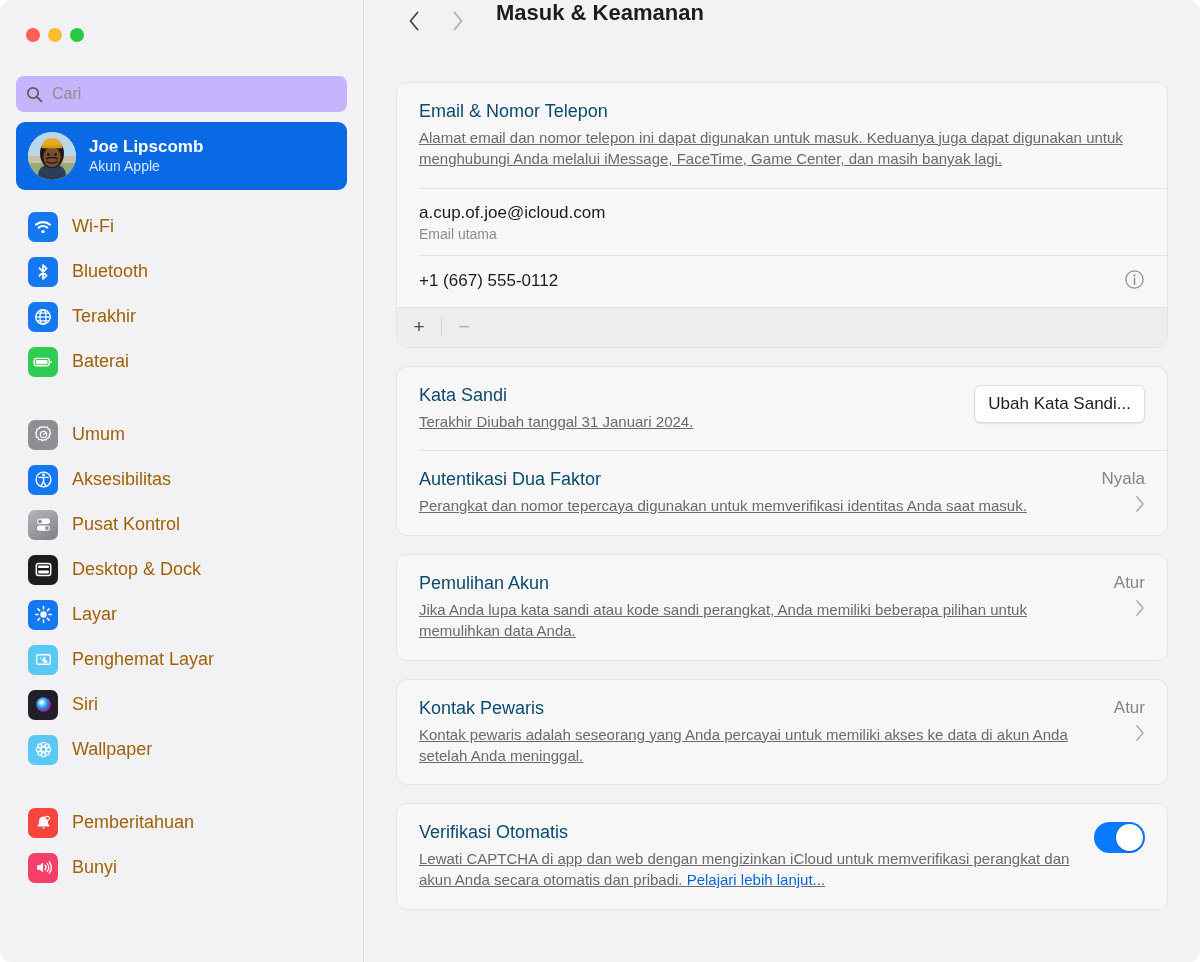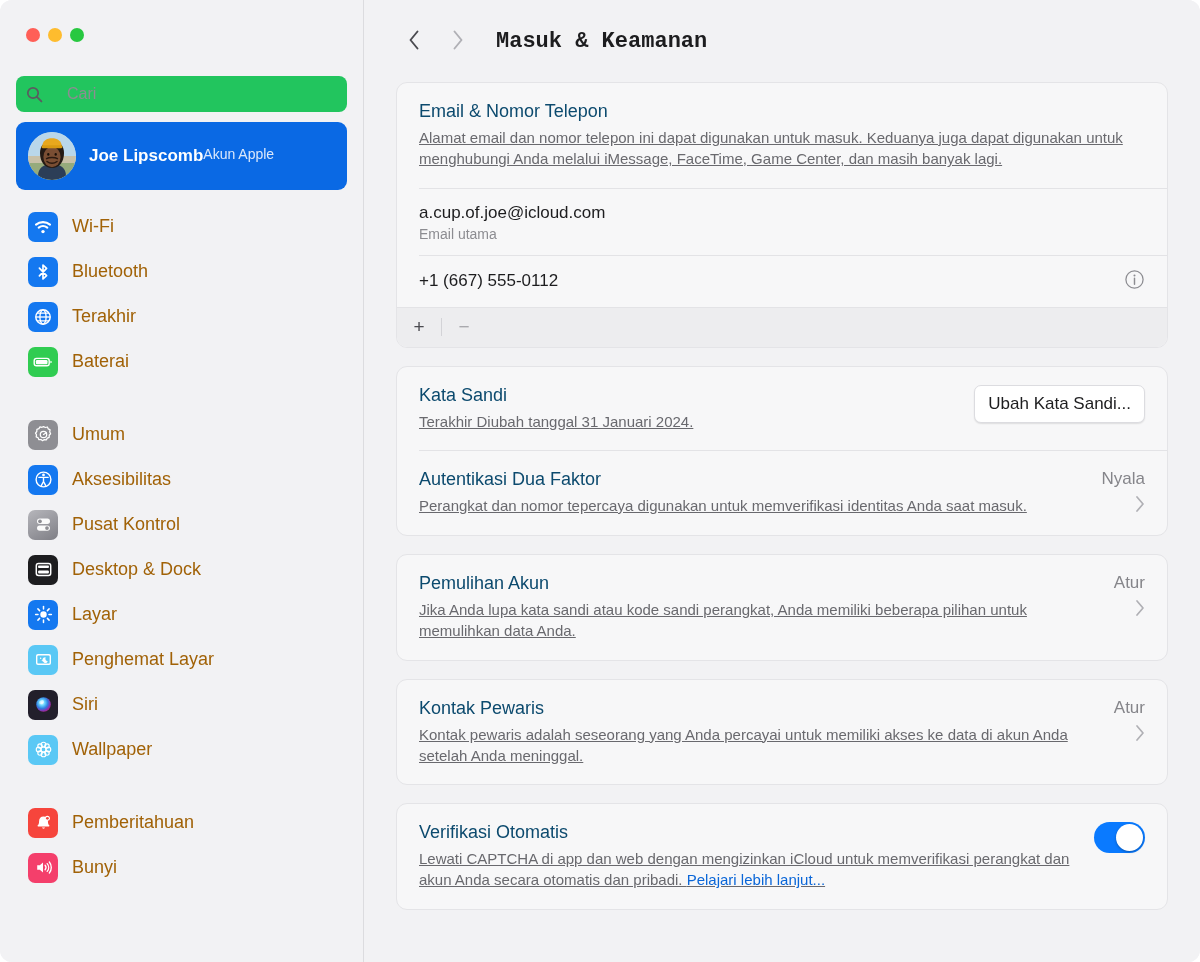--- a/index.html
+++ b/index.html
@@ -32,24 +32,24 @@
     padding:28px 0 0 26px;
     height:62px;
   }
   .light { width:14px; height:14px; border-radius:50%; }
   .light.red    { background:#ff5f57; }
   .light.yellow { background:#febc2e; }
   .light.green  { background:#28c840; }
 
   .search-wrap { padding:14px 16px 0 16px; }
   .search-box {
-    height:36px; background:#22c55e;
+    height:36px; background:#c4b5fd;
     border-radius:8px;
     display:flex; align-items:center;
-    padding:0 10px; gap:23px;
+    padding:0 10px; gap:8px;
   }
   .search-box .mag { flex:0 0 18px; display:flex; align-items:center; }
   .search-input {
     border:none; outline:none; background:transparent;
     font-family:"Liberation Sans", sans-serif;
     font-size:16px; color:#1d1d1f; width:100%;
   }
   .search-input::placeholder { color:#8d8d92; }
 
   .account-row {
@@ -59,21 +59,21 @@
     border-radius:9px;
     display:flex; align-items:center;
     padding:0 12px; gap:13px;
   }
   .avatar {
     width:48px; height:48px; border-radius:50%;
     overflow:hidden; flex:0 0 48px;
     position:relative;
     background:linear-gradient(#bcd9ec 0%, #d6e4ee 48%, #9fb38a 100%);
   }
-  .account-text { display:flex; flex-direction:row; line-height:1.22;justify-content:flex-end; }
+  .account-text { display:flex; flex-direction:column; line-height:1.22;justify-content:flex-end; }
   .account-name { font-size:17px; font-weight:bold; color:#fff; }
   .account-sub  { font-size:14px; color:#dbe8fb; }
 
   .nav { margin-top:14px; flex:1 1 auto; overflow:hidden; }
   .nav-group { padding:0 16px; }
   .nav-gap { height:28px; }
   .nav-item {
     height:45px; display:flex; align-items:center; gap:14px;
     padding:0 12px; border-radius:7px;
   }
@@ -86,22 +86,22 @@
 
   
   .detail {
     flex:1 1 auto; height:962px;
     background:#f2f2f4;
     display:flex; flex-direction:column;
     overflow:hidden;
   }
   .detail-header {
     height:82px; flex:0 0 82px;
-    display:flex; align-items:center;
-    padding:0 0 0 28px; gap:0;font-family:Liberation Mono, monospace;
+    display:flex; align-items:flex-start;
+    padding:0 0 0 28px; gap:0;
   }
   .navbtn {
     width:44px; height:44px;
     display:flex; align-items:center; justify-content:center;
     background:none; border:none;
   }
   .page-title {
     font-size:22px; font-weight:bold; color:#1d1d1f;
     margin-left:16px;
   }

